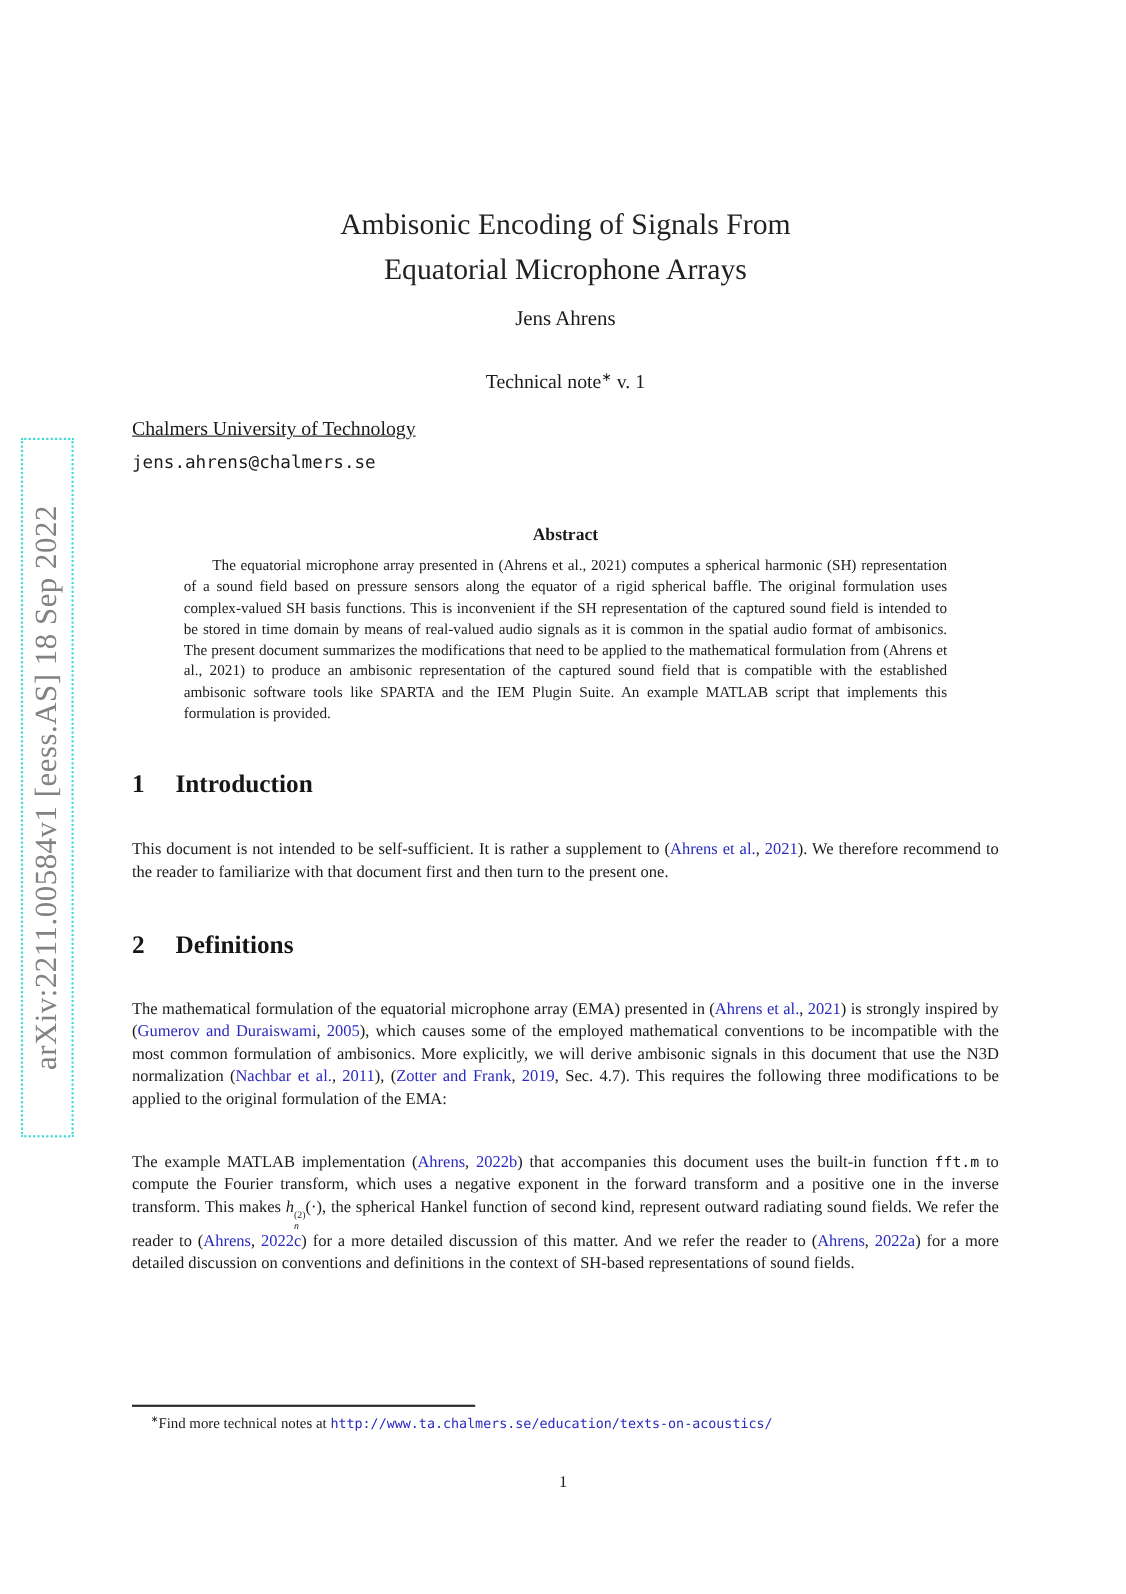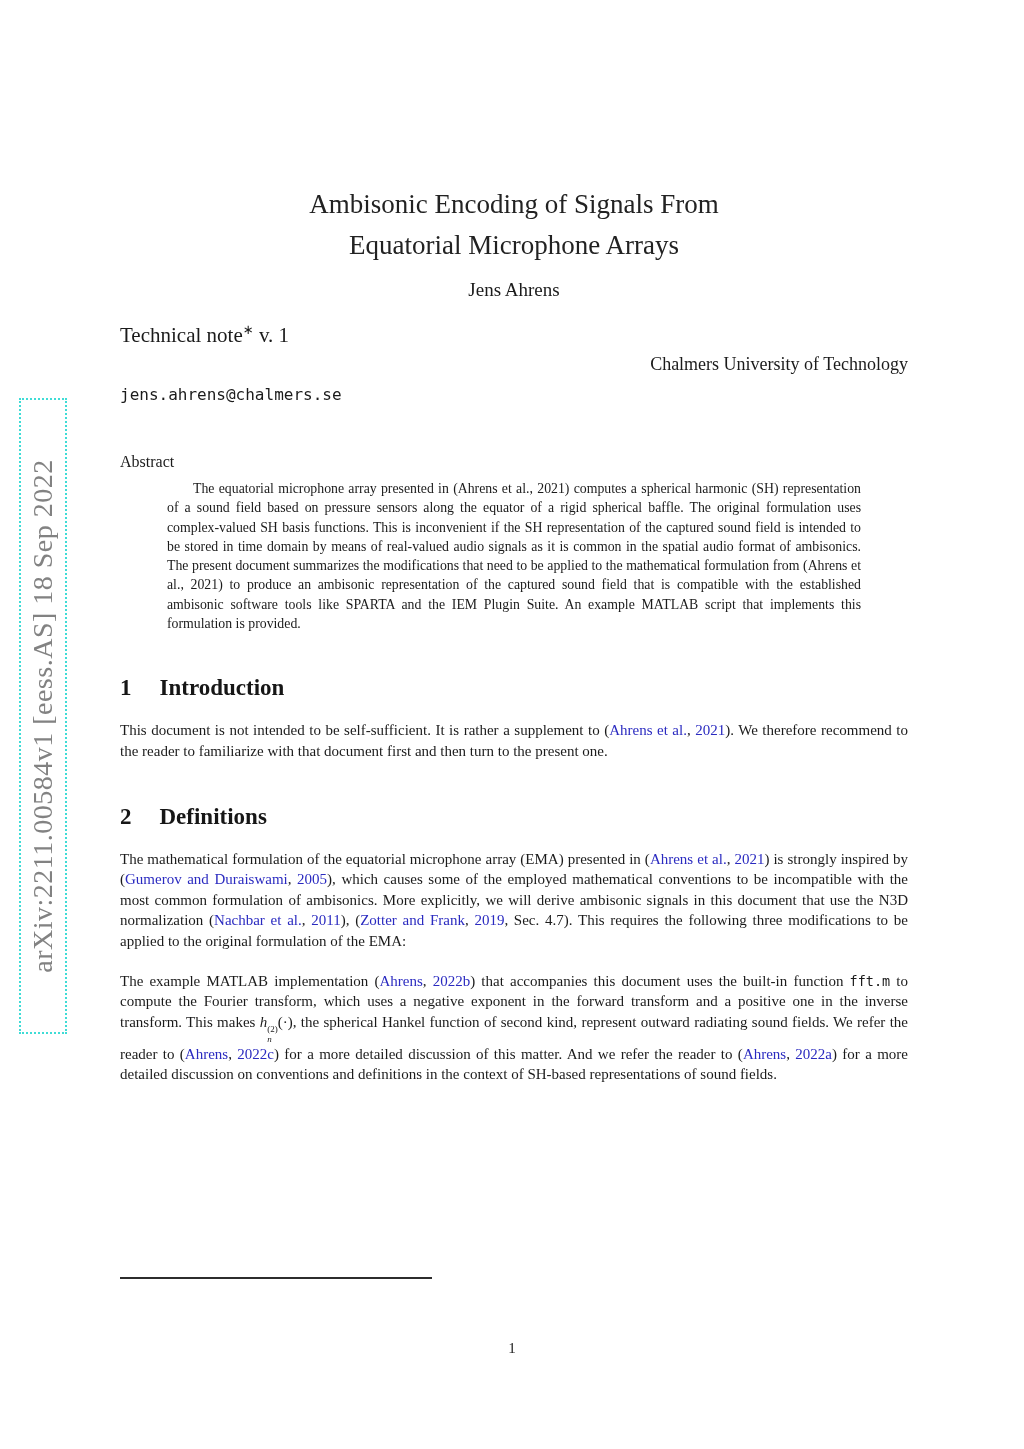--- a/index.html
+++ b/index.html
@@ -29,49 +29,49 @@
     transform: translate(-50%, -50%) rotate(-90deg);
     white-space: nowrap;
     font-size: 28px;
     letter-spacing: 0.5px;
     color: var(--wm-gray, #828282);
   }
   
   .content { padding: 184px 116px 0 120px; }
   .title { text-align: center; font-size: 27px; line-height: 41px; color: #222; }
   .author { text-align: center; font-size: 19px; margin-top: 13px; }
-  .note { font-size: 21px; margin-top: 22px; }
-  .affiliation { text-align: right; font-size: 18px; margin-top: 6px; }
+  .note { text-align: center; font-size: 18px; margin-top: 36px; }
+  .affiliation { text-align: left; font-size: 18px; margin-top: 21px; text-decoration: underline; }
   .email {
     font-family: "DejaVu Sans Mono", monospace;
     font-size: 16px;
     margin-top: 10px;
   }
-  .abstract-heading { text-align: left; font-weight: normal; font-size: 16px; margin-top: 49px; }
+  .abstract-heading { text-align: center; font-weight: bold; font-size: 16px; margin-top: 49px; }
   .abstract-body {
     width: 694px;
     margin: 8px auto 0;
     font-size: 13.8px;
     line-height: 19.3px;
     text-align: justify;
     text-indent: 26px;
   }
   .section-heading {
     display: flex;
     gap: 28px;
     font-size: 23px;
     font-weight: bold;
     margin-top: 42px;
     color: #161616;
   }
   .para {
     font-size: 15px;
     line-height: 20.6px;
     text-align: justify;
-    margin-top: 19px;
+    margin-top: 36px;
   }
   ul.bullets { list-style: none; margin-top: 11px; }
   ul.bullets li {
     position: relative;
     padding-left: 47px;
     margin-top: 15px;
     font-size: 15px;
     line-height: 20.6px;
     text-align: justify;
   }
@@ -164,16 +164,17 @@
     <ul class="bullets">
     </ul>
 
     <p class="para"><span>The example MATLAB implementation (</span><span class="link">Ahrens</span><span>, </span><span class="link">2022b</span><span>) that accompanies this document uses the built-in function </span><span class="mono">fft.m</span><span> to compute the Fourier transform, which uses a negative exponent in the forward transform and a positive one in the inverse transform. This makes </span><span class="math">h</span><span class="supsub">
           <span class="ss-sup">(2)</span>
           <span class="ss-sub">n</span>
         </span><span>(·), the spherical Hankel function of second kind, represent outward radiating sound fields. We refer the reader to (</span><span class="link">Ahrens</span><span>, </span><span class="link">2022c</span><span>) for a more detailed discussion of this matter. And we refer the reader to (</span><span class="link">Ahrens</span><span>, </span><span class="link">2022a</span><span>) for a more detailed discussion on conventions and definitions in the context of SH-based representations of sound fields.</span></p>
   </div>
 
   <div class="footnote-rule"></div>
+  <p class="footnote"><span class="sup">∗</span><span>Find more technical notes at </span><span class="monolink">http://www.ta.chalmers.se/education/texts-on-acoustics/</span></p>
 
   <div class="page-number">1</div>
 
 </div>
 
 </body></html>

